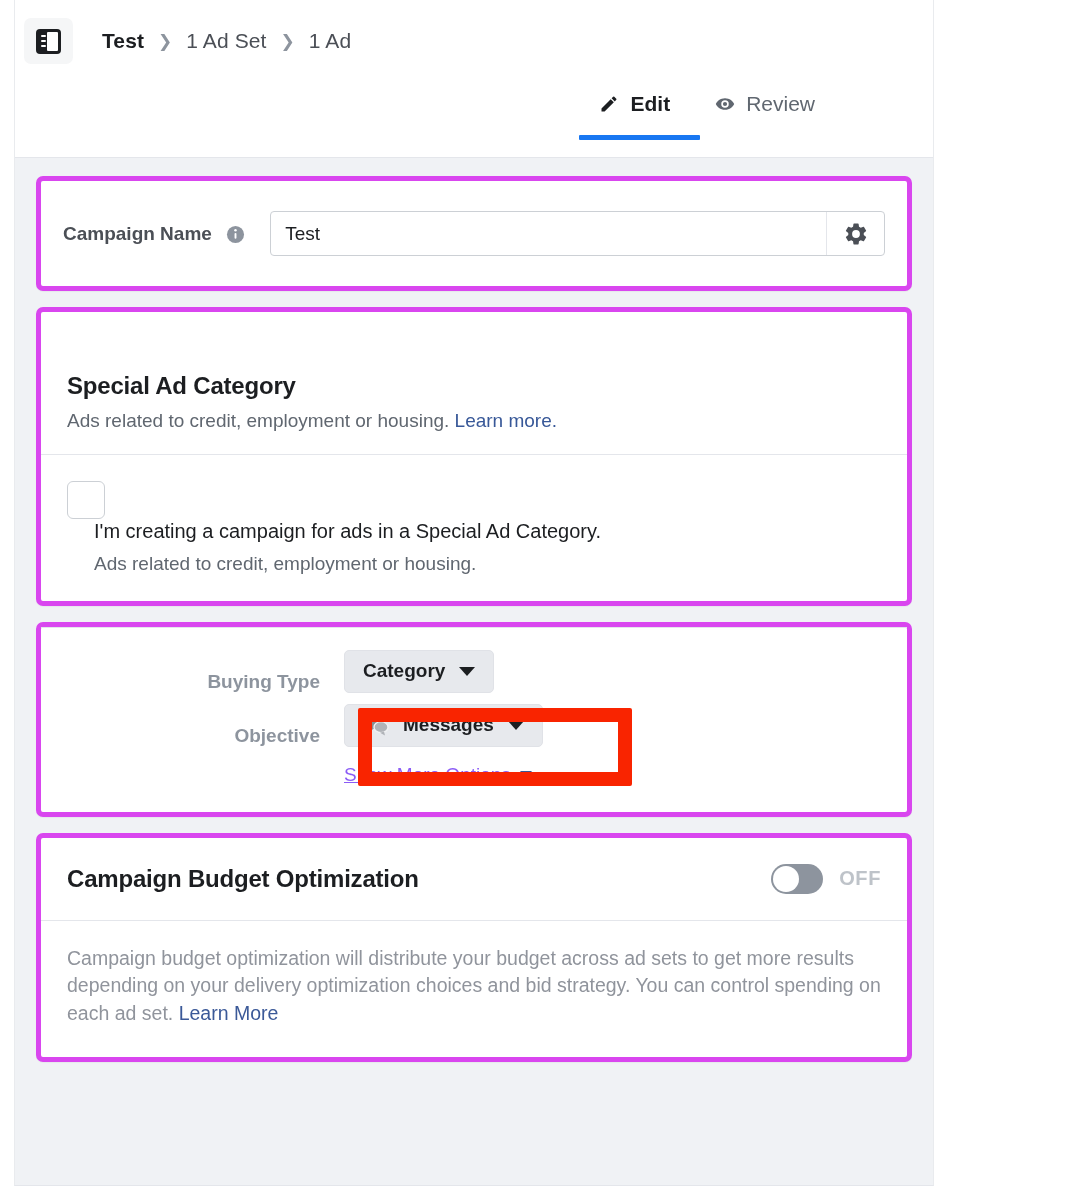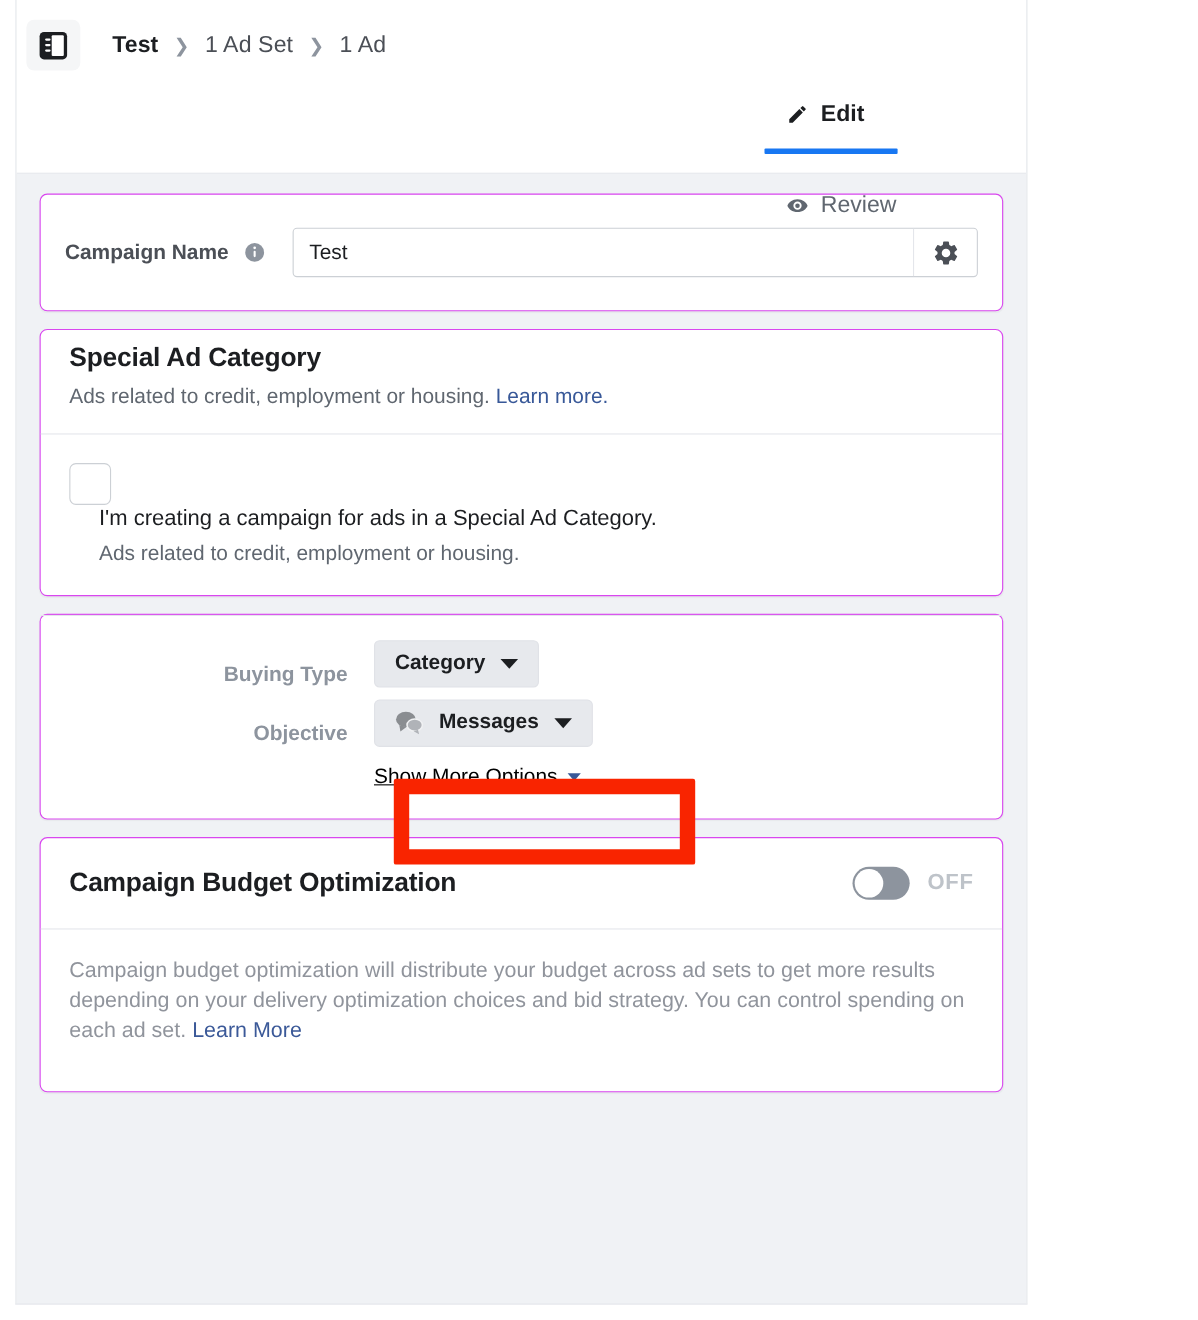--- a/index.html
+++ b/index.html
@@ -113,21 +113,20 @@
   }
 
   
   .tabs {
     position: absolute;
     right: 118px;
     top: 92px;
     display: flex;
     align-items: flex-start;
     gap: 45px;
-    flex-direction: column;
   }
   .tab {
     display: flex;
     align-items: center;
     gap: 11px;
     cursor: pointer;
     padding-bottom: 14px;
     position: relative;
   }
   .tab-label {
@@ -148,21 +147,21 @@
     background: #1877f2;
     border-radius: 1px;
   }
   .tab-ico { width: 20px; height: 20px; display: block; }
 
   
   .content { padding: 18px 21px 0 21px; }
 
   .card {
     background: #ffffff;
-    border: 1px solid #d946ef;
+    border: 5px solid #d946ef;
     border-radius: 7px;
     margin-bottom: 16px;
     box-shadow: 0 1px 1px rgba(0,0,0,0.04);
   }
 
   
   .cn-card { padding: 30px 22px 30px 22px; }
   .cn-row { display: flex; align-items: center; }
   .cn-label {
     font-size: 19px;
@@ -202,21 +201,21 @@
     width: 58px;
     height: 100%;
     display: flex;
     align-items: center;
     justify-content: center;
     border-left: 1px solid #e4e6eb;
     cursor: pointer;
   }
 
   
-  .sec-head { padding: 12px 26px 20px 26px; }
+  .sec-head { padding: 12px 26px 20px 26px; margin-top: 48px; }
   .sec-title {
     font-size: 24px;
     font-weight: bold;
     color: #1c1e21;
     letter-spacing: -0.2px;
   }
   .sec-sub {
     margin-top: 8px;
     font-size: 19px;
     color: #606770;
@@ -292,21 +291,21 @@
   }
   .msg-ico { width: 26px; height: 22px; display: block; }
 
   .more-row {
     margin-left: 277px;
     margin-top: 6px;
     display: inline-flex;
     align-items: center;
     gap: 9px;
     font-size: 19px;
-    color: #000000;
+    color: #8b5cf6;
     cursor: pointer;
     text-decoration: underline;
   }
 
   
   .highlight-box {
     position: absolute;
     left: 343px;
     top: 708px;
     width: 274px;
@@ -340,21 +339,21 @@
     border-radius: 50%;
     background: #ffffff;
   }
   .toggle-label {
     font-size: 20px;
     font-weight: bold;
     color: #bec3c9;
     letter-spacing: 0.6px;
   }
   .cbo-body {
-    padding: 24px 26px 40px 26px;
+    padding: 24px 26px 29px 26px;
   }
   .cbo-text {
     font-size: 19.5px;
     color: #90949c;
     line-height: 1.42;
   }
 </style>
 </head>
 <body>
 

